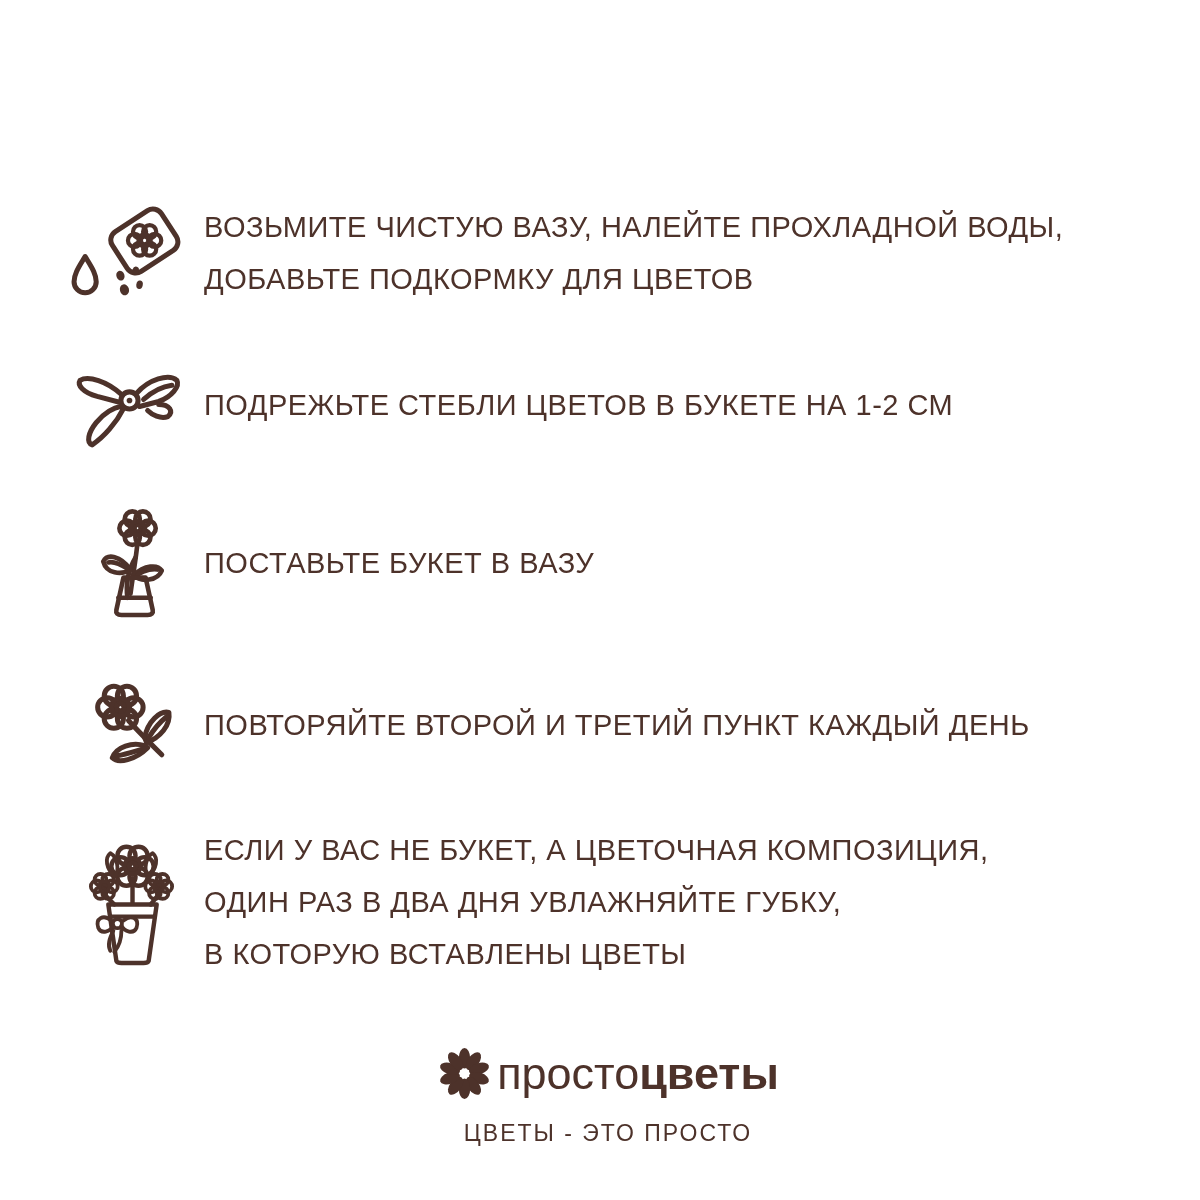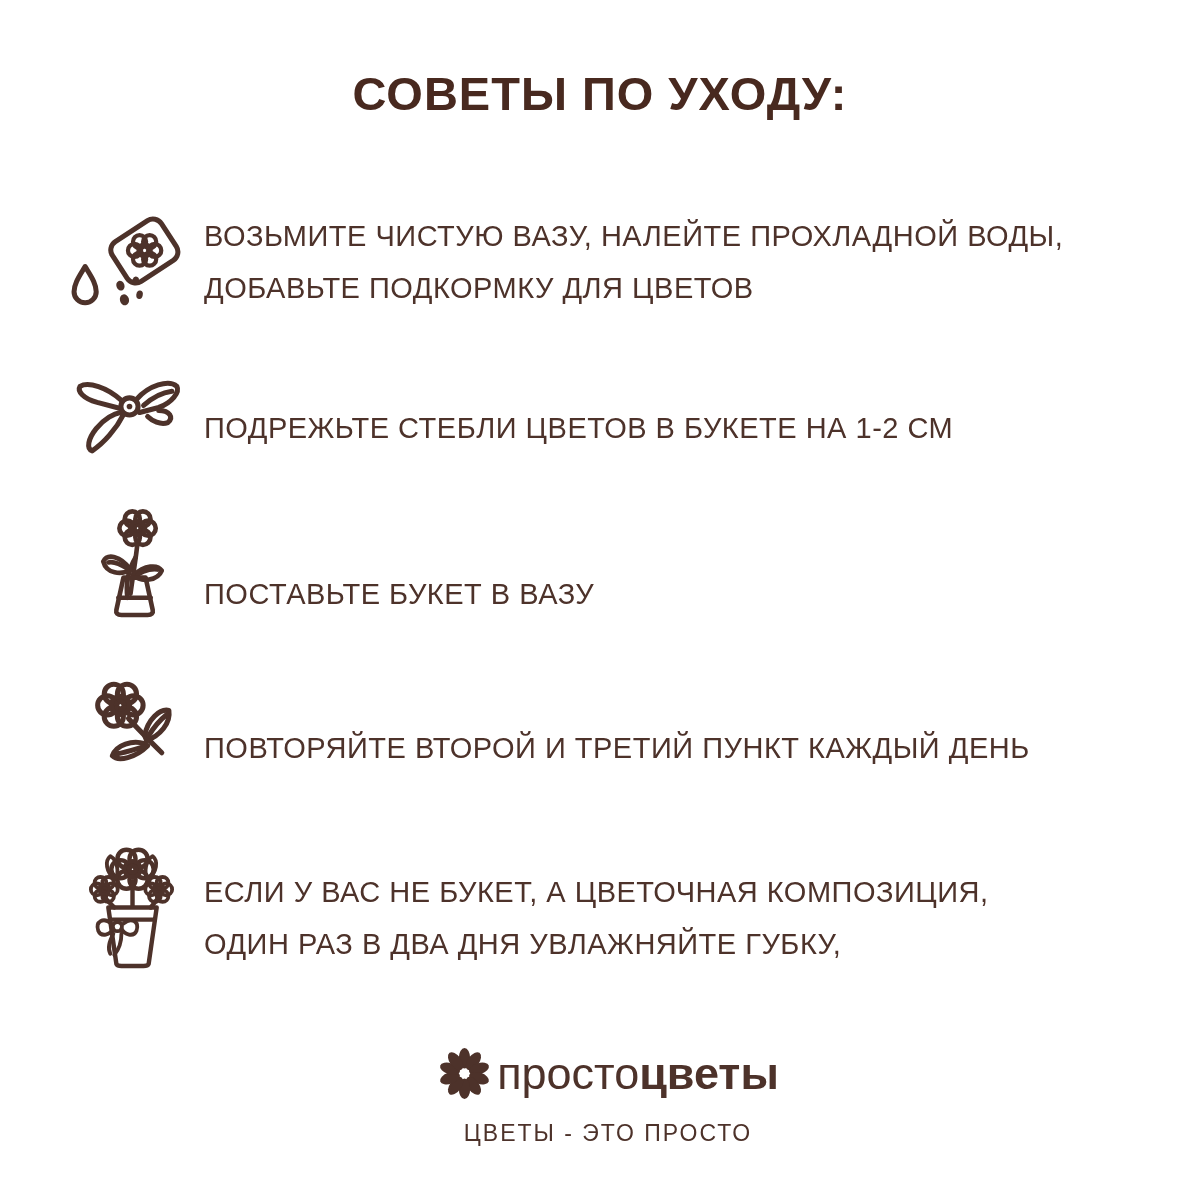--- a/index.html
+++ b/index.html
@@ -18,21 +18,21 @@
     overflow:hidden;
   }
   .page-title{
     position:absolute;top:66px;left:0;width:100%;
     text-align:center;
     font-size:47px;font-weight:bold;letter-spacing:1px;
     color:var(--title);
   }
   .tip{
     position:absolute;left:58px;right:35px;
-    display:flex;align-items:flex-end;
+    display:flex;align-items:center;
   }
   .tip .icon-box{
     flex:none;width:146px;
     display:flex;justify-content:center;align-items:center;
     color:var(--ink);
   }
   .tip .tip-text{
     font-size:29px;line-height:52px;letter-spacing:.5px;
     color:var(--ink);
   }
@@ -56,21 +56,20 @@
   .tagline{
     margin-top:19px;
     font-size:23px;letter-spacing:2px;color:var(--ink);
   }
 </style>
 </head>
 <body>
 
 <div class="canvas">
 
-  <div class="page-title">СОВЕТЫ ПО УХОДУ:</div>
 
   <div class="tip tip-1">
     <div class="icon-box">
       <svg width="126" height="101" viewBox="0 0 125 100" fill="none" stroke="currentColor" stroke-width="5" stroke-linecap="round" stroke-linejoin="round">
         <path d="M17,53 C11,63 6,70 6,78 a11,11 0 0 0 22,0 C28,70 23,63 17,53 Z"></path>
         <rect x="47" y="14" width="58" height="47" rx="10" transform="rotate(-33 76 38)"></rect>
         <g stroke-width="4.2">
           <circle cx="86" cy="37" r="6.5"></circle>
           <circle cx="81" cy="45.7" r="6.5"></circle>
           <circle cx="71" cy="45.7" r="6.5"></circle>
@@ -196,20 +195,21 @@
           <path d="M41,82 C49,75 57,80 54,89 C51,96 42,93 39,87"></path>
           <circle cx="35" cy="85" r="4.5"></circle>
           <path d="M31,92 C27,100 25,106 28,112"></path>
           <path d="M39,92 C39,101 36,108 32,113"></path>
         </g>
       </svg>
     </div>
     <div class="tip-text">
       <div>ЕСЛИ У ВАС НЕ БУКЕТ, А ЦВЕТОЧНАЯ КОМПОЗИЦИЯ,</div>
       <div>ОДИН РАЗ В ДВА ДНЯ УВЛАЖНЯЙТЕ ГУБКУ,</div>
+      <div>В КОТОРУЮ ВСТАВЛЕНЫ ЦВЕТЫ</div>
     </div>
   </div>
 
   <div class="footer">
     <div class="brand-row">
       <span>
         <svg width="55" height="55" viewBox="0 0 56 56">
           <g fill="currentColor">
             <ellipse cx="28" cy="12.5" rx="5.8" ry="10.5"></ellipse>
             <ellipse cx="28" cy="12.5" rx="5.8" ry="10.5" transform="rotate(36 28 28)"></ellipse>

